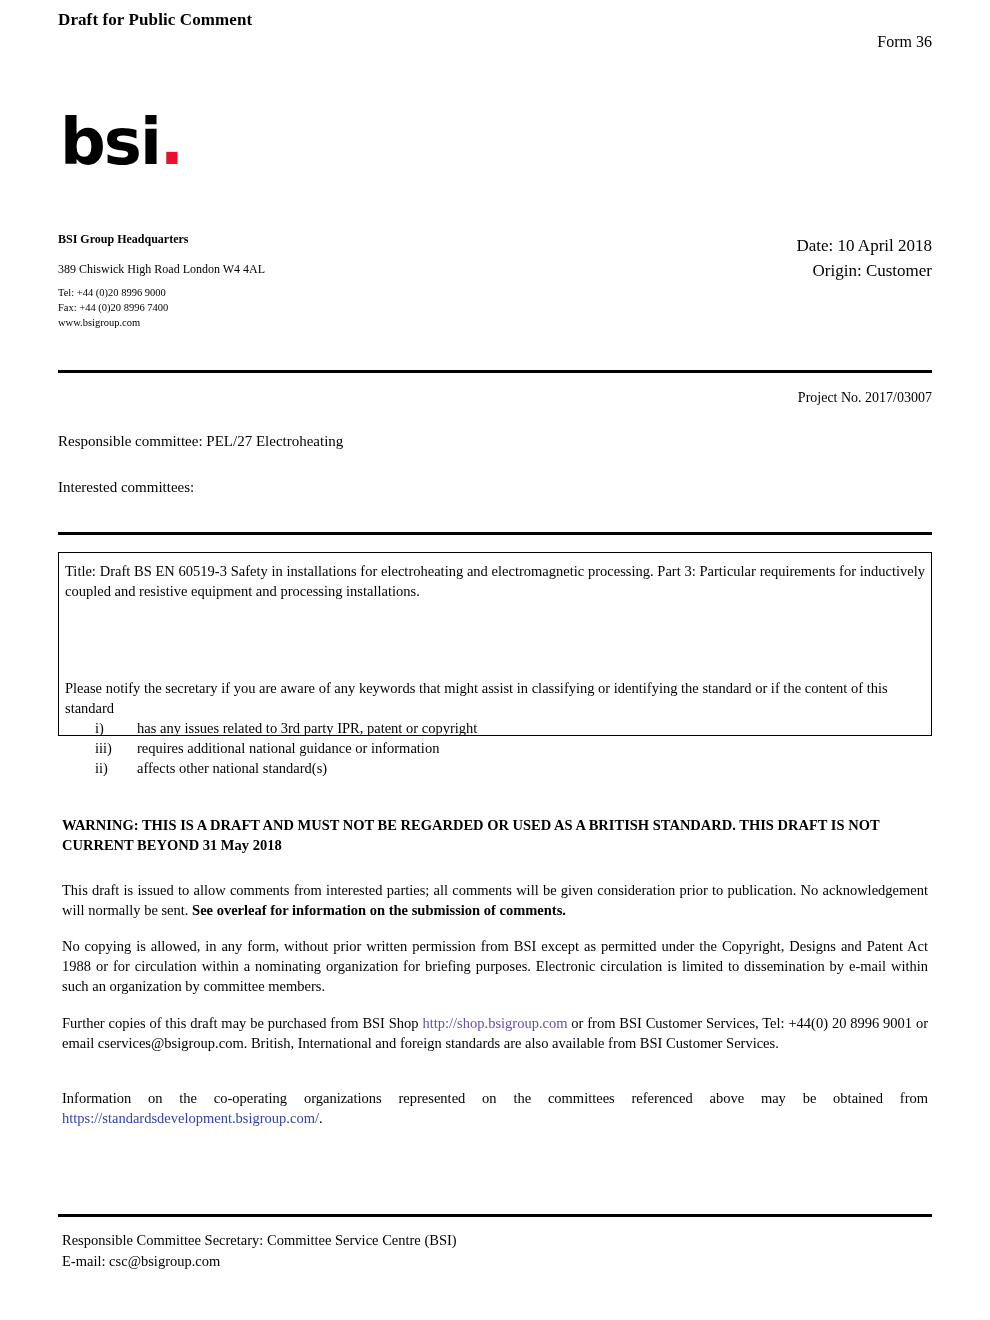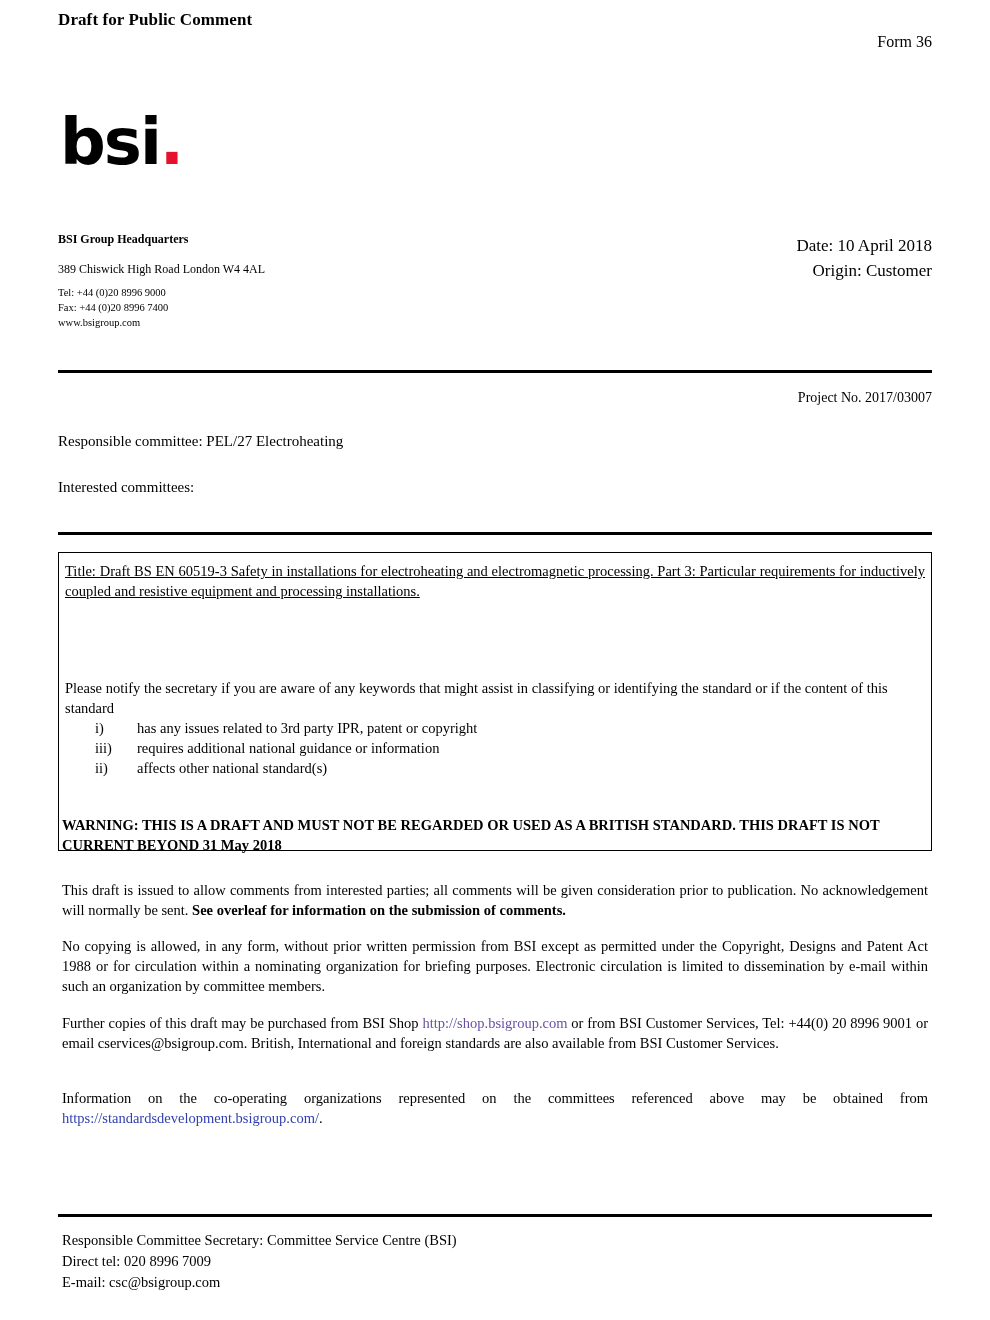--- a/index.html
+++ b/index.html
@@ -131,27 +131,26 @@
     top: 479px;
     font-size: 15px;
   }
 
   
   .title-box {
     position: absolute;
     left: 58px;
     top: 552px;
     width: 874px;
-    height: 299px;
+    height: 184px;
     border: 1.5px solid #000;
     box-sizing: border-box;
     padding: 8px 6px 0 6px;
     font-size: 14.5px;
     line-height: 20px;
-    text-decoration: underline;
   }
   .title-box .title-text {
     text-align: justify;
   }
   .title-box .notify {
     position: absolute;
     left: 6px;
     right: 6px;
     top: 125px;
     line-height: 20px;
@@ -258,17 +257,16 @@
   <div class="para p2">No copying is allowed, in any form, without prior written permission from BSI except as permitted under the Copyright, Designs and Patent Act 1988 or for circulation within a nominating organization for briefing purposes. Electronic circulation is limited to dissemination by e-mail within such an organization by committee members.</div>
 
   <div class="para p3"><span>Further copies of this draft may be purchased from BSI Shop </span><a href="#" class="link link-purple">http://shop.bsigroup.com</a><span> or from BSI Customer Services, Tel: +44(0) 20 8996 9001 or email cservices@bsigroup.com. British, International and foreign standards are also available from BSI Customer Services.</span></div>
 
   <div class="para p4"><span>Information on the co-operating organizations represented on the committees referenced above may be obtained from </span><a href="#" class="link">https://standardsdevelopment.bsigroup.com/</a><span>.</span></div>
 
   <div class="rule rule-3"></div>
 
   <div class="footer">
     <div>Responsible Committee Secretary: Committee Service Centre (BSI)</div>
-    <div>Direct tel: 020 8996 7009</div>
     <div>E-mail: csc@bsigroup.com</div>
   </div>
 
 </div>
 
 </body></html>

